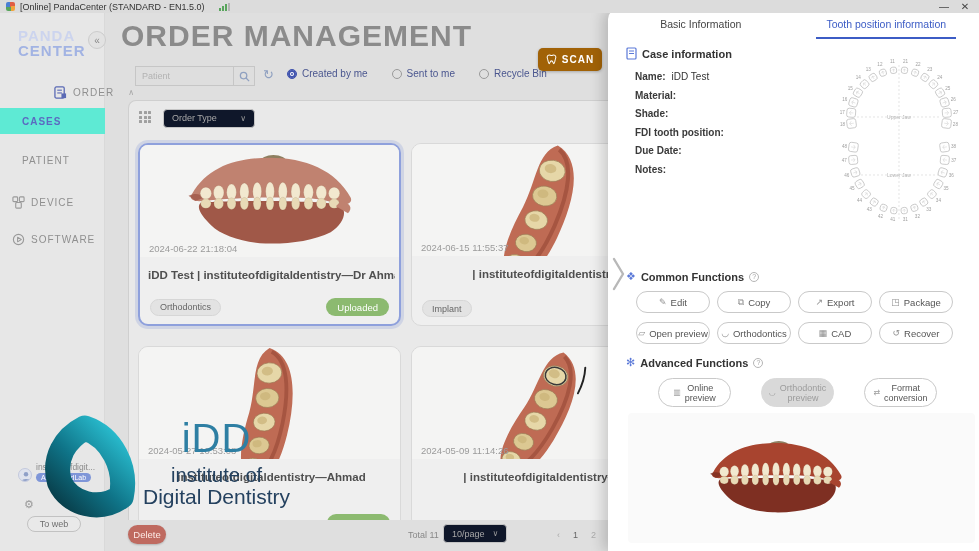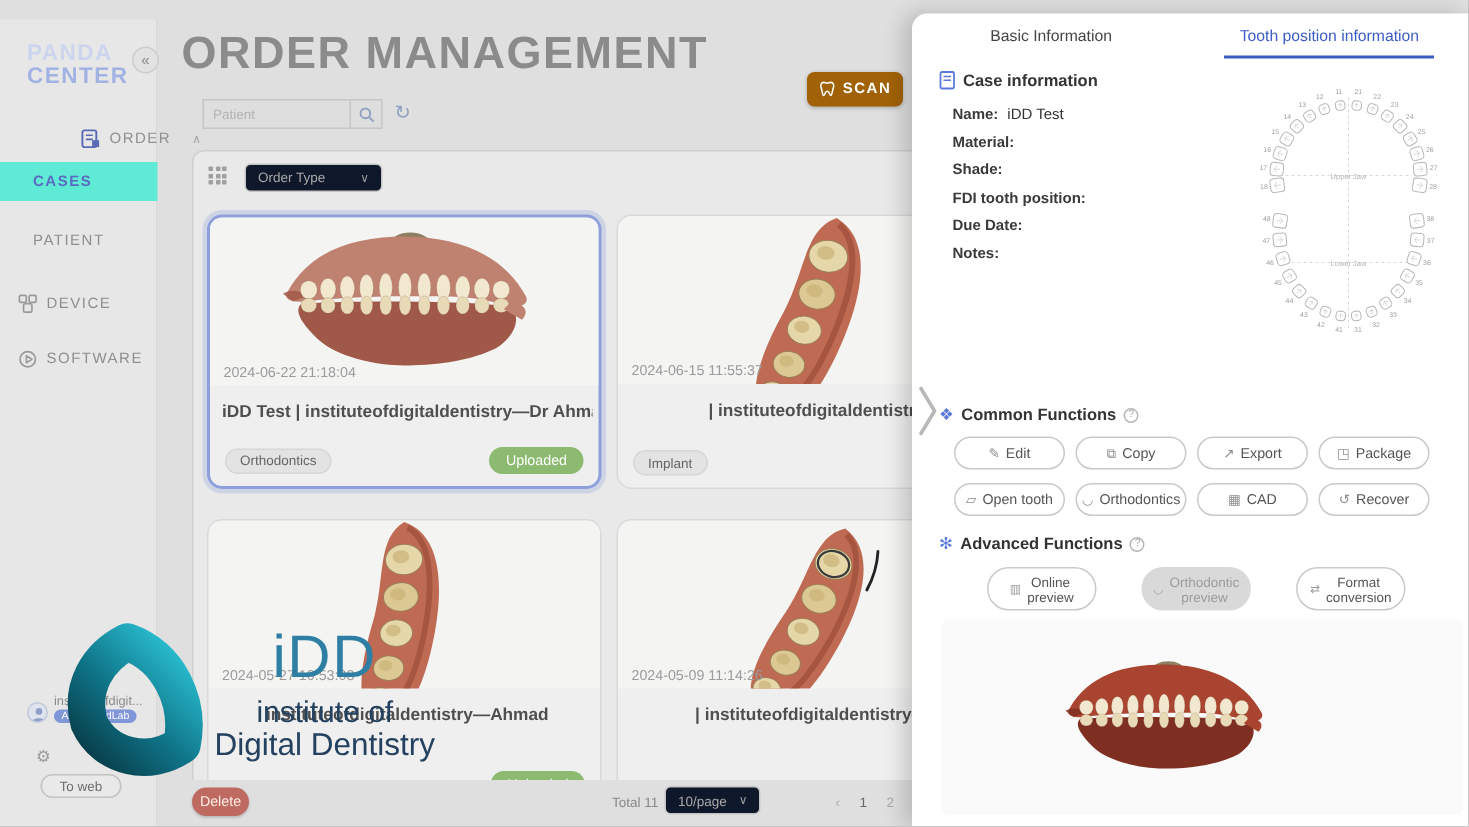--- a/index.html
+++ b/index.html
@@ -142,20 +142,33 @@
   .wm-text { position:absolute; left:143px; top:418px; color:#24415f;text-align:center; }
   .wm-text .idd { font-size:40px; line-height:40px; color:#2e7fa3; font-weight:500; letter-spacing:1px; }
   .wm-text .t1 { font-size:20px; line-height:21px; margin-top:7px; font-weight:500; }
   .wm-text .t2 { font-size:21px; line-height:22px; font-weight:500; }
 </style>
 </head>
 <body>
 
 <div class="app">
 
+  <div class="titlebar">
+    <span class="appicon"></span>
+    <span>[Online] PandaCenter (STANDARD - EN1.5.0)</span>
+    <span class="signal">
+        <i></i>
+        <i></i>
+        <i></i>
+        <i></i>
+      </span>
+    <span class="spacer"></span>
+    <span class="win-btn">—</span>
+    <span class="win-btn">✕</span>
+  </div>
 
   <div class="sidebar">
     <div class="logo">
       <div class="l1">PANDA</div>
       <div class="l2">CENTER</div>
     </div>
 
     <div class="side-item" style="top:69px;margin-left:42px;">
       <svg class="side-icon" viewBox="0 0 14 14">
         <rect x="1" y="1" width="10" height="12" rx="1.5" fill="none" stroke="#5b6ab5" stroke-width="1.4"></rect>
@@ -213,20 +226,34 @@
       <input class="search-input" placeholder="Patient" style="">
       <div class="search-btn">
         <svg width="11" height="11" viewBox="0 0 12 12">
           <circle cx="5" cy="5" r="3.5" fill="none" stroke="#8fa0c0" stroke-width="1.4"></circle>
           <line x1="7.7" y1="7.7" x2="11" y2="11" stroke="#8fa0c0" stroke-width="1.4"></line>
         </svg>
       </div>
     </div>
     <div class="refresh">↻</div>
 
+    <div class="radio-row">
+      <span class="radio-opt">
+        <i class="radio-dot on"></i>
+        <span>Created by me</span>
+      </span>
+      <span class="radio-opt">
+        <i class="radio-dot"></i>
+        <span>Sent to me</span>
+      </span>
+      <span class="radio-opt">
+        <i class="radio-dot"></i>
+        <span>Recycle Bin</span>
+      </span>
+    </div>
 
     <div class="scan-btn">
       <svg width="11" height="11" viewBox="0 0 12 12">
         <path d="M3.5,1 C1.5,1 0.8,3.2 1.6,5 C2.3,6.6 2.4,10.5 3.4,10.5 C4.4,10.5 4.2,7.5 6,7.5 C7.8,7.5 7.6,10.5 8.6,10.5 C9.6,10.5 9.7,6.6 10.4,5 C11.2,3.2 10.5,1 8.5,1 C7.5,1 7,1.6 6,1.6 C5,1.6 4.5,1 3.5,1 Z" fill="none" stroke="#fff" stroke-width="1.1"></path>
       </svg>
       <span>SCAN</span>
     </div>
 
     <div class="card-panel">
       <div class="panel-head">
@@ -620,21 +647,21 @@
           <span>Export</span>
         </div>
       <div class="pill-btn">
           <span class="ic">◳</span>
           <span>Package</span>
         </div>
     </div>
     <div class="fn-grid" style="top:313px;">
       <div class="pill-btn">
           <span class="ic">▱</span>
-          <span>Open tooth</span>
+          <span>Open preview</span>
         </div>
       <div class="pill-btn">
           <span class="ic">◡</span>
           <span>Orthodontics</span>
         </div>
       <div class="pill-btn">
           <span class="ic">▦</span>
           <span>CAD</span>
         </div>
       <div class="pill-btn">

